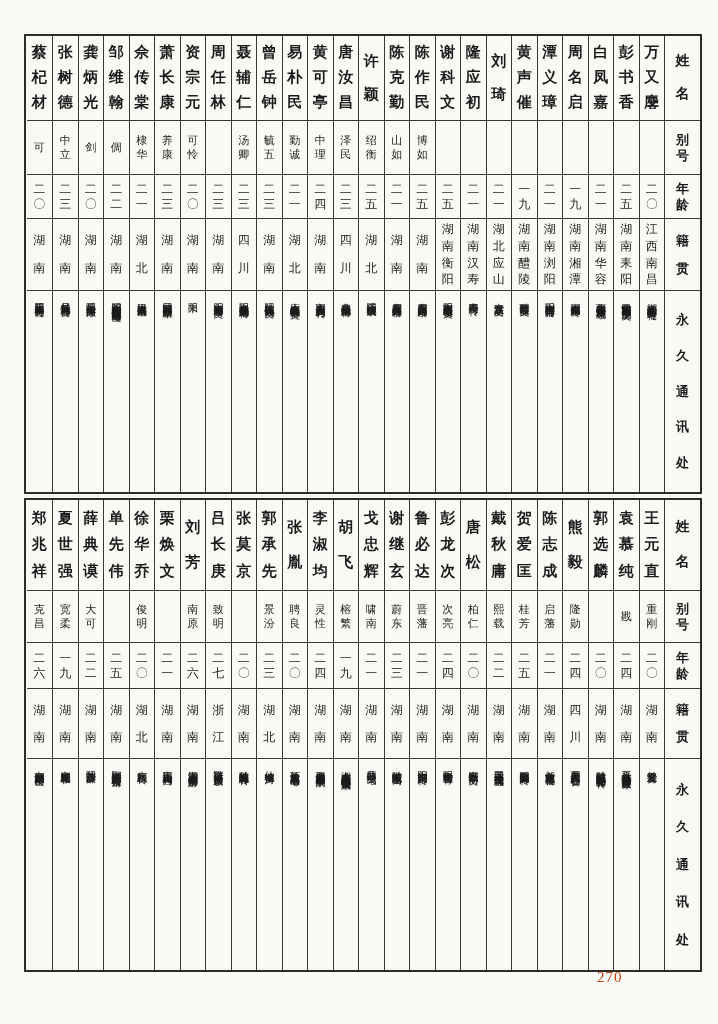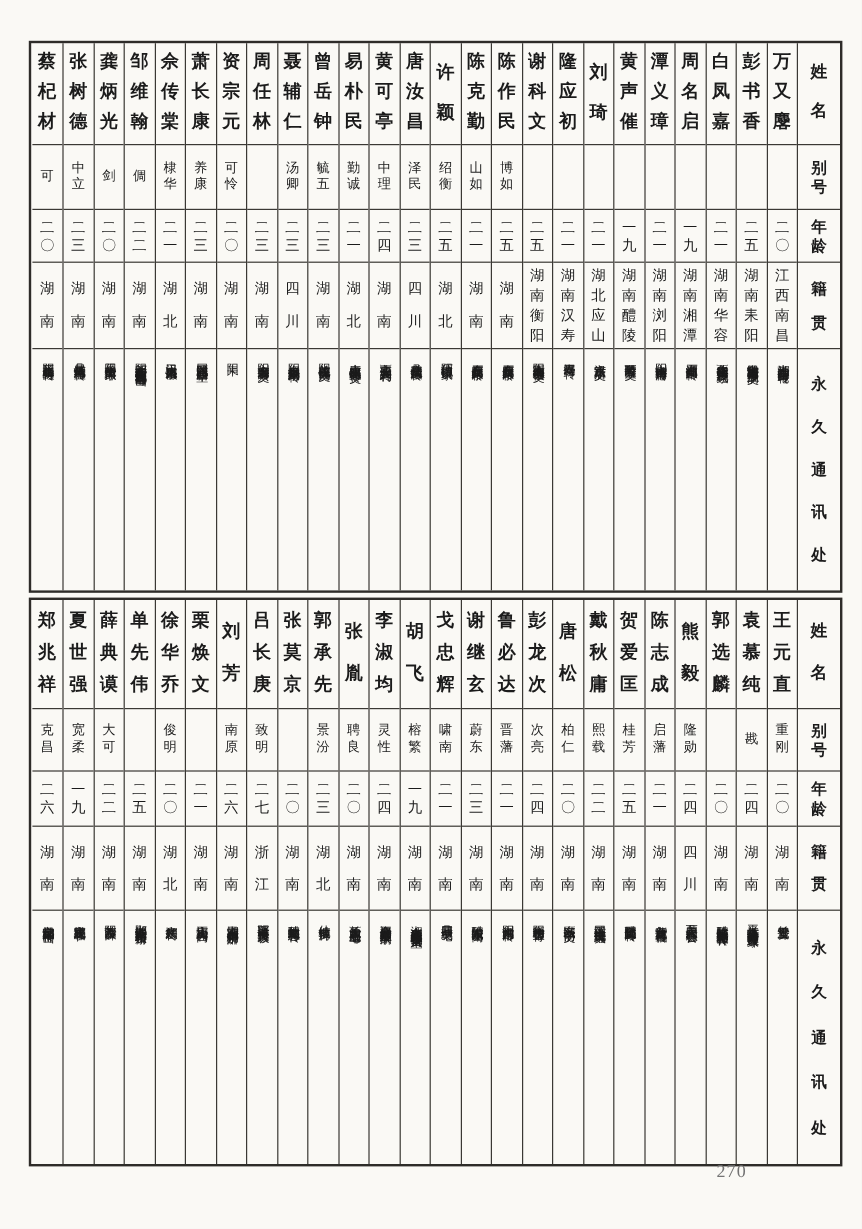--- a/index.html
+++ b/index.html
@@ -65,21 +65,21 @@
     font-size:10px;
     letter-spacing:0.5px;
     line-height:1.15;
   }
   .pageno{
     position:absolute;
     top:969px;
     left:597px;
     font-size:15px;
     letter-spacing:1px;
-    color:#737373;
+    color:#c2410c;
   }
 </style>
 </head>
 <body>
 
 <div class="sheet">
 
   <section class="grid t1">
     <div class="col header">
       <div class="cell r-name">

